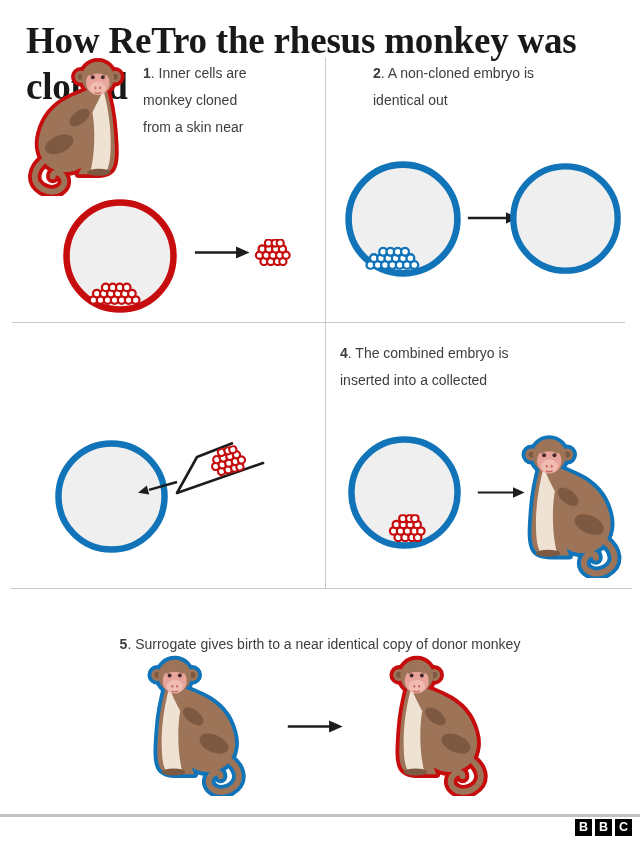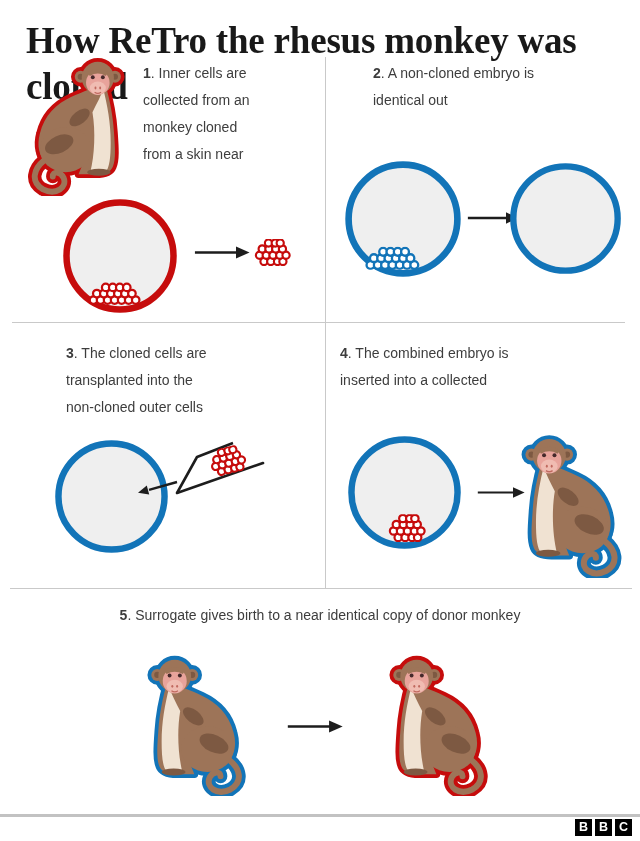--- a/index.html
+++ b/index.html
@@ -11,21 +11,21 @@
     position:absolute;left:14px;top:6px;margin:12px;
     font-family:"Liberation Serif",serif;font-weight:700;font-size:37px;line-height:1.25;
     color:var(--title_text,#191919);letter-spacing:-0.2px;
   }
   .cap{
     position:absolute;margin:0;font-size:14px;line-height:27px;
     color:var(--text,#3d3d3d);white-space:nowrap;
   }
   .cap b{font-weight:700;}
   .cap .ln{display:block;}
-  .cap.center{left:0;width:640px;text-align:center;}
+  .cap.center{left:0;width:640px;text-align:center;margin-top:29px;}
   .fig{position:absolute;}
   .red{color:var(--red,#c60c0c);}
   .blue{color:var(--blue,#1274b8);}
   .flip{transform:scaleX(-1);}
   .divider{position:absolute;background:var(--divider,#c9c9c9);}
   .divider.footer{background:var(--footer_divider,#c2c2c2);}
   .bbc{position:absolute;right:8px;top:819px;display:flex;gap:3px;}
   .bbc .blk{
     width:17px;height:17px;background:var(--logo_bg,#000);color:var(--logo_text,#fff);
     display:flex;align-items:center;justify-content:center;
@@ -130,21 +130,21 @@
 
   <h1 class="title">How ReTro the rhesus monkey was cloned</h1>
 
   <div class="divider" style="left:325px;top:57px;width:1px;height:531px"></div>
   <div class="divider" style="left:12px;top:322px;width:613px;height:1px"></div>
   <div class="divider" style="left:10px;top:588px;width:622px;height:1px"></div>
 
   <svg class="fig red flip" style="left:12px;top:54px;width:118px;height:142px">
       <use href="#monkey"></use>
     </svg>
-  <p class="cap" style="left:143px;top:60px"><b>1</b><span>. Inner cells are</span><span class="ln">collected from an</span><span class="ln">monkey cloned</span><span class="ln">from a skin near</span></p>
+  <p class="cap" style="left:143px;top:60px"><b>1</b><span>. Inner cells are</span><span class="ln">monkey cloned</span><span class="ln">from a skin near</span></p>
   <svg class="fig red" style="left:60px;top:196px;width:120px;height:120px" viewBox="0 0 120 120">
     <use href="#embryo-circle"></use>
     <use href="#cluster-flat" x="26" y="86" width="60" height="23"></use>
   </svg>
   <svg class="fig" style="left:194px;top:245px;width:56px;height:15px" viewBox="0 0 60 16">
       <use href="#arrow-right"></use>
     </svg>
   <svg class="fig red" style="left:253px;top:239px;width:40px;height:27px" viewBox="0 0 44 30">
       <use href="#cluster-blob"></use>
     </svg>
@@ -154,21 +154,20 @@
     <use href="#embryo-circle"></use>
     <use href="#cluster-flat" x="20" y="87" width="62" height="23"></use>
   </svg>
   <svg class="fig" style="left:467px;top:211px;width:52px;height:14px" viewBox="0 0 60 16">
       <use href="#arrow-right"></use>
     </svg>
   <svg class="fig blue" style="left:507px;top:160px;width:117px;height:117px" viewBox="0 0 120 120">
       <use href="#embryo-circle"></use>
     </svg>
 
-  <p class="cap" style="left:66px;top:340px"><b>3</b><span>. The cloned cells are</span><span class="ln">transplanted into the</span><span class="ln">non-cloned outer cells</span></p>
   <svg class="fig blue" style="left:52px;top:437px;width:119px;height:119px" viewBox="0 0 120 120">
       <use href="#embryo-circle"></use>
     </svg>
   <svg class="fig" style="left:126px;top:426px;width:172px;height:108px" viewBox="0 0 172 108">
     <path d="M107,17 L71,31 L51,67" fill="none" stroke="var(--arrow,#1d1d1d)" stroke-width="2.6" stroke-linejoin="round"></path>
     <path d="M51,67 L137,37" fill="none" stroke="var(--arrow,#1d1d1d)" stroke-width="2.6" stroke-linecap="round"></path>
     <g class="red" transform="rotate(-14 102 34)">
       <use href="#cluster-blob" x="81" y="21" width="42" height="27"></use>
     </g>
     <line x1="51" y1="56" x2="23" y2="63.8" stroke="var(--arrow,#1d1d1d)" stroke-width="2.4"></line>

